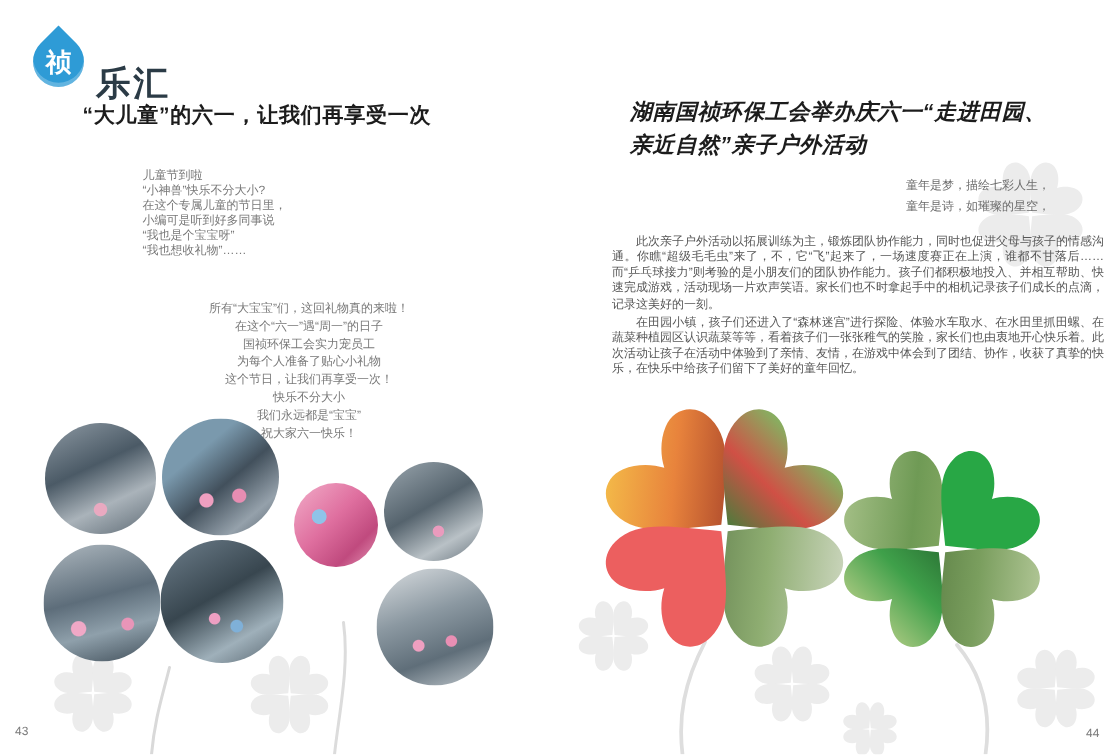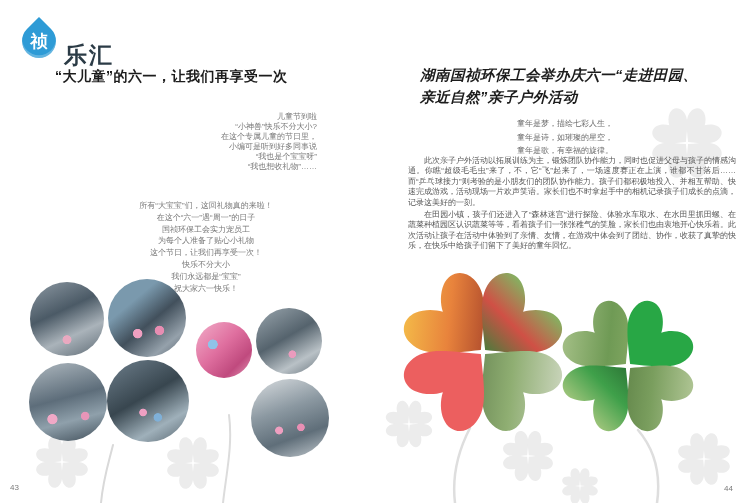--- a/index.html
+++ b/index.html
@@ -15,25 +15,25 @@
     margin-right:8px;box-shadow:inset -2px -2px 0 rgba(255,255,255,.25);
   }
   .drop span{transform:rotate(-45deg);color:#fff;font-weight:bold;font-size:17px;font-family:"DejaVu Serif","Liberation Serif",serif;}
   .logo-cn{font-family:"DejaVu Serif","Liberation Serif",serif;font-size:23px;font-weight:bold;color:#2b3b46;letter-spacing:2px;margin-right:8px;margin-top:28px;}
   .logo-en{font-size:11px;color:#9b9b9b;letter-spacing:1px;margin-top:8px;}
   
   .txt{position:absolute;z-index:4;}
   .left-title{left:55px;top:68px;font-size:14px;font-weight:bold;color:#1c1c1c;letter-spacing:.5px;}
   .right-title{left:420px;top:64px;width:310px;font-size:14.5px;font-weight:bold;color:#1c1c1c;line-height:22px;letter-spacing:.5px;font-style:italic;}
   .right-title span{display:block;}
-  .poem{left:95px;top:112px;width:222px;text-align:right;color:#787878;font-size:8px;}
+  .poem{left:95px;top:112px;width:222px;text-align:left;color:#787878;font-size:8px;}
   .poem .ln{line-height:10px;}
   .poem2{left:95px;top:200px;width:222px;text-align:center;color:#787878;font-size:8px;}
   .poem2 .ln{line-height:11.8px;}
-  .verse{left:430px;top:117px;width:270px;text-align:center;color:#6b6b6b;font-size:8px;}
+  .verse{left:430px;top:117px;width:270px;text-align:right;color:#6b6b6b;font-size:8px;}
   .verse .ln{line-height:13.5px;}
   .body-copy{left:408px;top:156px;width:328px;color:#565656;font-size:8px;line-height:10.4px;text-align:justify;}
   .body-copy p{margin:0 0 2px 0;text-indent:2em;}
   .pageno{position:absolute;z-index:4;font-size:8px;color:#7a7a7a;}
   .pn-left{left:10px;top:483px;}
   .pn-right{left:724px;top:484px;}
   
   .ph{position:absolute;border-radius:50%;z-index:3;}
   .ph-a{left:30px;top:282px;width:74px;height:74px;
     background:
@@ -189,21 +189,20 @@
   <div class="ph ph-g"></div>
 
   <h1 class="txt right-title" style="margin:0;">
     <span>湖南国祯环保工会举办庆六一“走进田园、</span>
     <span>亲近自然”亲子户外活动</span>
   </h1>
 
   <div class="txt verse">
     <div class="ln">童年是梦，描绘七彩人生，</div>
     <div class="ln">童年是诗，如璀璨的星空，</div>
-    <div class="ln">童年是歌，有幸福的旋律。</div>
   </div>
 
   <div class="txt body-copy">
     <p>此次亲子户外活动以拓展训练为主，锻炼团队协作能力，同时也促进父母与孩子的情感沟通。你瞧“超级毛毛虫”来了，不，它“飞”起来了，一场速度赛正在上演，谁都不甘落后……而“乒乓球接力”则考验的是小朋友们的团队协作能力。孩子们都积极地投入、并相互帮助、快速完成游戏，活动现场一片欢声笑语。家长们也不时拿起手中的相机记录孩子们成长的点滴，记录这美好的一刻。</p>
     <p>在田园小镇，孩子们还进入了“森林迷宫”进行探险、体验水车取水、在水田里抓田螺、在蔬菜种植园区认识蔬菜等等，看着孩子们一张张稚气的笑脸，家长们也由衷地开心快乐着。此次活动让孩子在活动中体验到了亲情、友情，在游戏中体会到了团结、协作，收获了真挚的快乐，在快乐中给孩子们留下了美好的童年回忆。</p>
   </div>
 
   <svg class="collage-svg" style="left:393px;top:262px" width="180" height="180" viewBox="-90 -90 180 180">
     <use href="#heart" fill="url(#gSlide)" transform="rotate(-45) translate(0,-3) scale(2.5)"></use>
     <use href="#heart" fill="url(#gHopperRed)" transform="rotate(45) translate(0,-3) scale(2.5)"></use>

